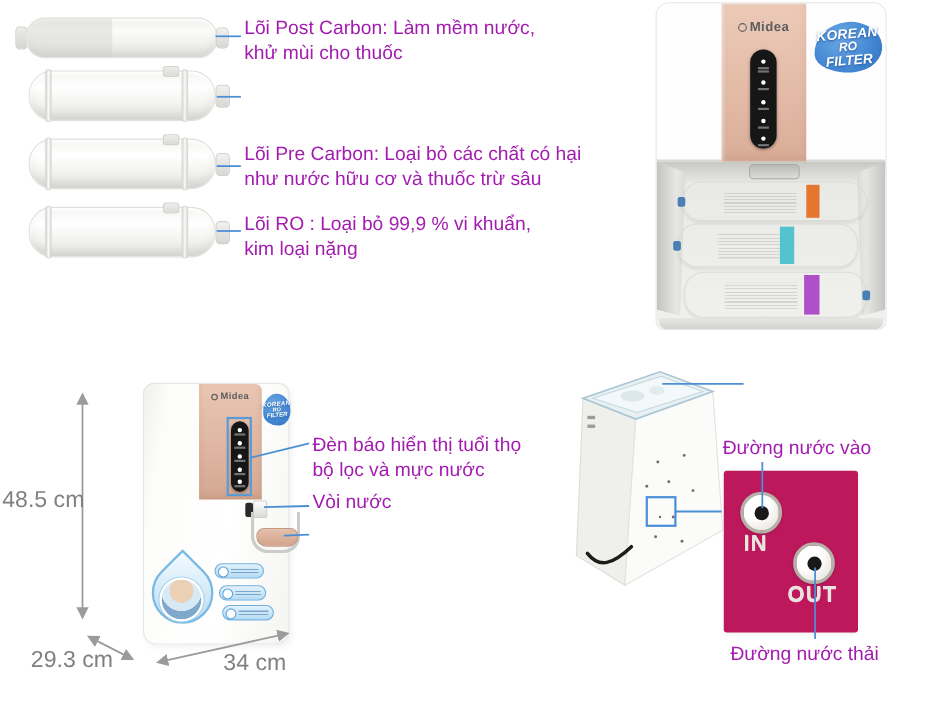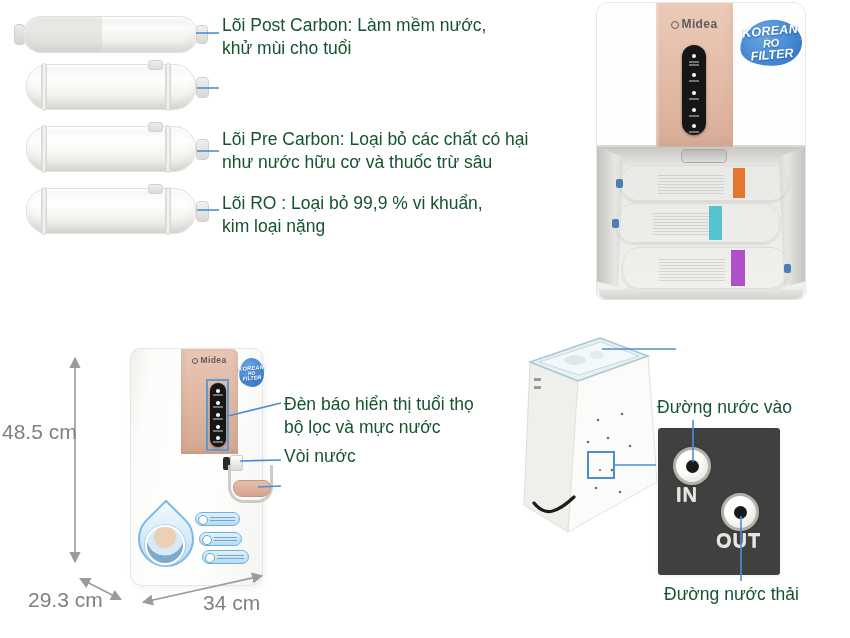--- a/index.html
+++ b/index.html
@@ -1,20 +1,20 @@
 <!DOCTYPE html>
 <html><head>
 <meta charset="utf-8">
 <style>
   * { margin:0; padding:0; box-sizing:border-box; font-family:"Liberation Sans", sans-serif; }
   html,body { background:#fff; }
   .canvas { position:relative; width:850px; height:638px; background:#ffffff; overflow:hidden; }
 
   
-  .ann-label { position:absolute; font-size:17.5px; line-height:23px; color:#14532d; white-space:nowrap; z-index:6; }
+  .ann-label { position:absolute; font-size:17.5px; line-height:23px; color:#a21caf; white-space:nowrap; z-index:6; }
   .ann-label span { display:block; }
   .dim { position:absolute; font-size:21px; color:#7e8083; white-space:nowrap; z-index:6; }
 
   
   .cart { position:absolute; z-index:2; }
   .c-body { position:absolute; border-radius:22px;
     background: linear-gradient(180deg,#f4f4f2 0%,#ffffff 32%,#f2f2ef 68%,#dededa 100%);
     border:1px solid #e0e0dd;
     box-shadow: inset 0 2px 3px #fff, inset 0 -5px 8px rgba(0,0,0,.06); }
   .c-body.slim { border-radius:18px;
@@ -100,21 +100,21 @@
     background: radial-gradient(circle at 50% 28%, #ecd0b5 0 34%, #d6e9f5 35% 58%, #7fa8cc 59%); }
   .pill { position:absolute; height:14px; border-radius:7px;
     background: linear-gradient(180deg,#e2f1fb,#b5dcf4); border:1px solid #6fb0dd; z-index:3; }
   .pill::before { content:""; position:absolute; left:2px; top:2px; width:8px; height:8px;
     border-radius:50%; background:#fff; border:1px solid #5fa6d8; }
   .pill::after { content:""; position:absolute; left:14px; right:4px; top:4px; bottom:4px;
     background: repeating-linear-gradient(0deg, rgba(40,100,160,.5) 0 1px, transparent 1px 3px); }
 
   
   .inset-panel { position:absolute; left:658px; top:428px; width:122px; height:147px; z-index:2;
-    background:#404040; border-radius:3px; box-shadow: 0 1px 5px rgba(0,0,0,.07); }
+    background:#be185d; border-radius:3px; box-shadow: 0 1px 5px rgba(0,0,0,.07); }
   .emboss { position:absolute; font-size:20px; font-weight:700; letter-spacing:1px; color:#e9e5de;
     text-shadow: 0 1px 0 rgba(255,255,255,.85), 0 -1px 1px rgba(0,0,0,.05); }
   .port { position:absolute; width:38px; height:38px; border-radius:50%; border:3px solid #b5b1a9;
     background: radial-gradient(circle at 35% 32%, #ffffff 0 40%, #f1efeb 65%, #e3e0da);
     box-shadow: 0 1px 3px rgba(0,0,0,.18); }
   .pdot { position:absolute; left:50%; top:50%; width:13px; height:13px; margin:-6.5px 0 0 -6.5px;
     border-radius:50%; background:#191919; }
 
   
   .overlay { position:absolute; left:0; top:0; width:850px; height:638px; z-index:5; pointer-events:none; }
@@ -154,21 +154,21 @@
     <div class="c-body" style="left:0;top:2px;width:170px;height:46px">
       <div class="rib" style="left:14px"></div>
         <div class="rib" style="right:24px"></div>
       <div class="tab" style="right:32px"></div>
     </div>
     <div class="c-nip" style="right:0;top:15px;width:13px;height:21px"></div>
   </div>
 
   <div class="ann-label" style="left:222px;top:14px">
     <span>Lõi Post Carbon: Làm mềm nước,</span>
-      <span>khử mùi cho tuổi</span>
+      <span>khử mùi cho thuốc</span>
   </div>
   <div class="ann-label" style="left:222px;top:128px">
     <span>Lõi Pre Carbon: Loại bỏ các chất có hại</span>
       <span>như nước hữu cơ và thuốc trừ sâu</span>
   </div>
   <div class="ann-label" style="left:222px;top:192px">
     <span>Lõi RO : Loại bỏ 99,9 % vi khuẩn,</span>
       <span>kim loại nặng</span>
   </div>
 
@@ -252,21 +252,21 @@
     <div class="lever-paddle" style="left:102px;top:131px;width:38px;height:17px"></div>
     <div class="drop-wrap" style="left:4px;top:146px">
       <div class="drop"></div>
       <div class="drop-face"></div>
     </div>
     <div class="pill" style="left:64px;top:163px;width:45px"></div>
     <div class="pill" style="left:68px;top:183px;width:43px"></div>
     <div class="pill" style="left:71px;top:201px;width:47px"></div>
   </div>
 
-  <div class="dim" style="left:2px;top:420px;width:70px;">48.5 cm</div>
+  <div class="dim" style="left:2px;top:443px;width:70px;">48.5 cm</div>
   <div class="dim" style="left:28px;top:588px">29.3 cm</div>
   <div class="dim" style="left:203px;top:591px">34 cm</div>
 
   <div class="ann-label" style="left:284px;top:393px">
     <span>Đèn báo hiển thị tuổi thọ</span>
     <span>bộ lọc và mực nước</span>
   </div>
   <div class="ann-label" style="left:284px;top:445px">Vòi nước</div>
 
   <div class="ann-label" style="left:657px;top:396px">Đường nước vào</div>

